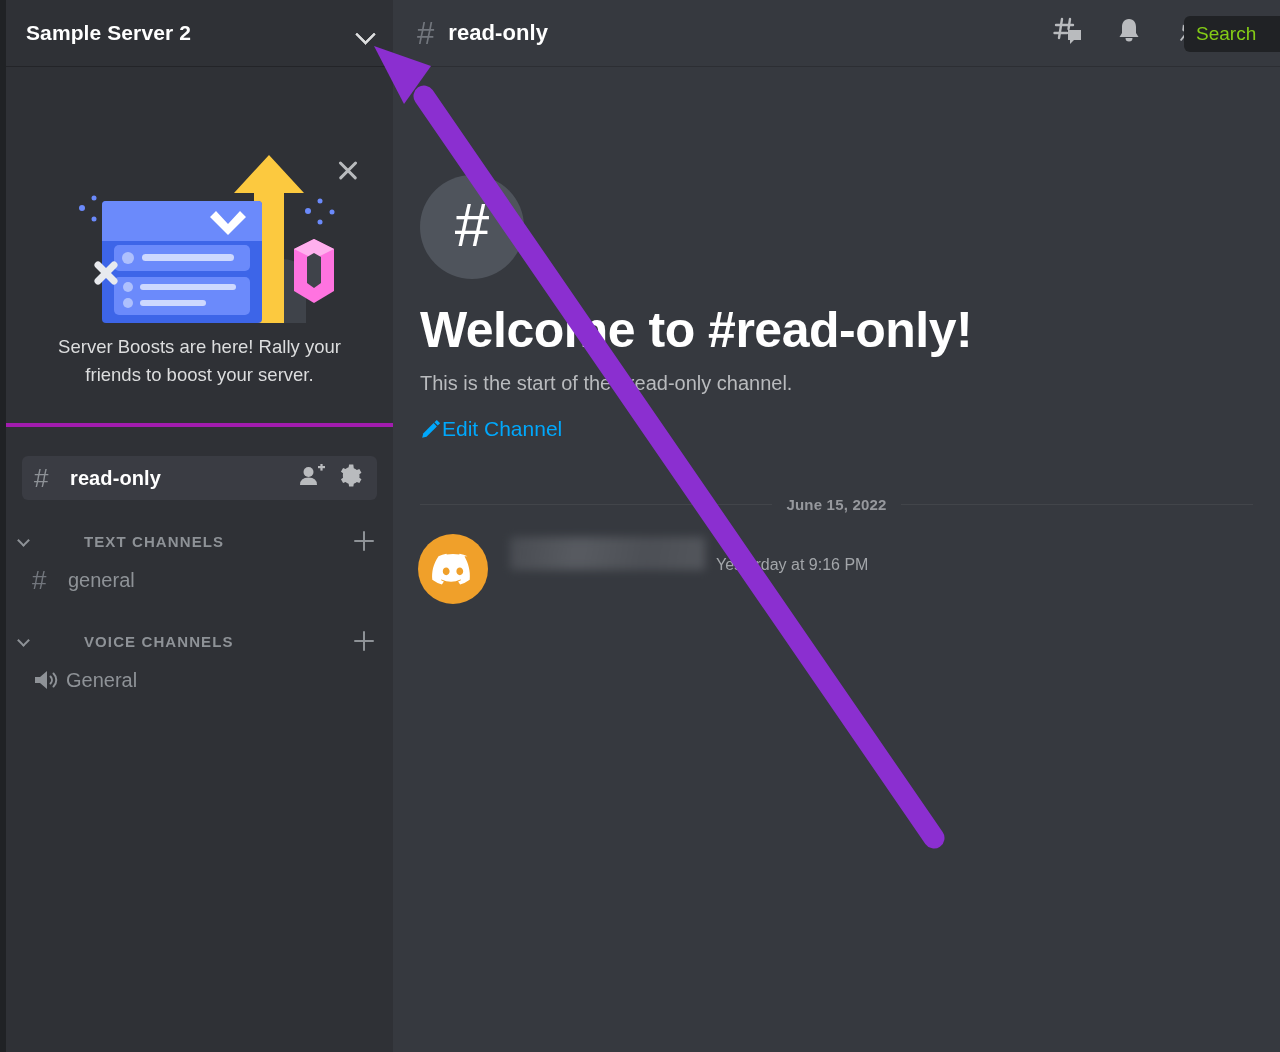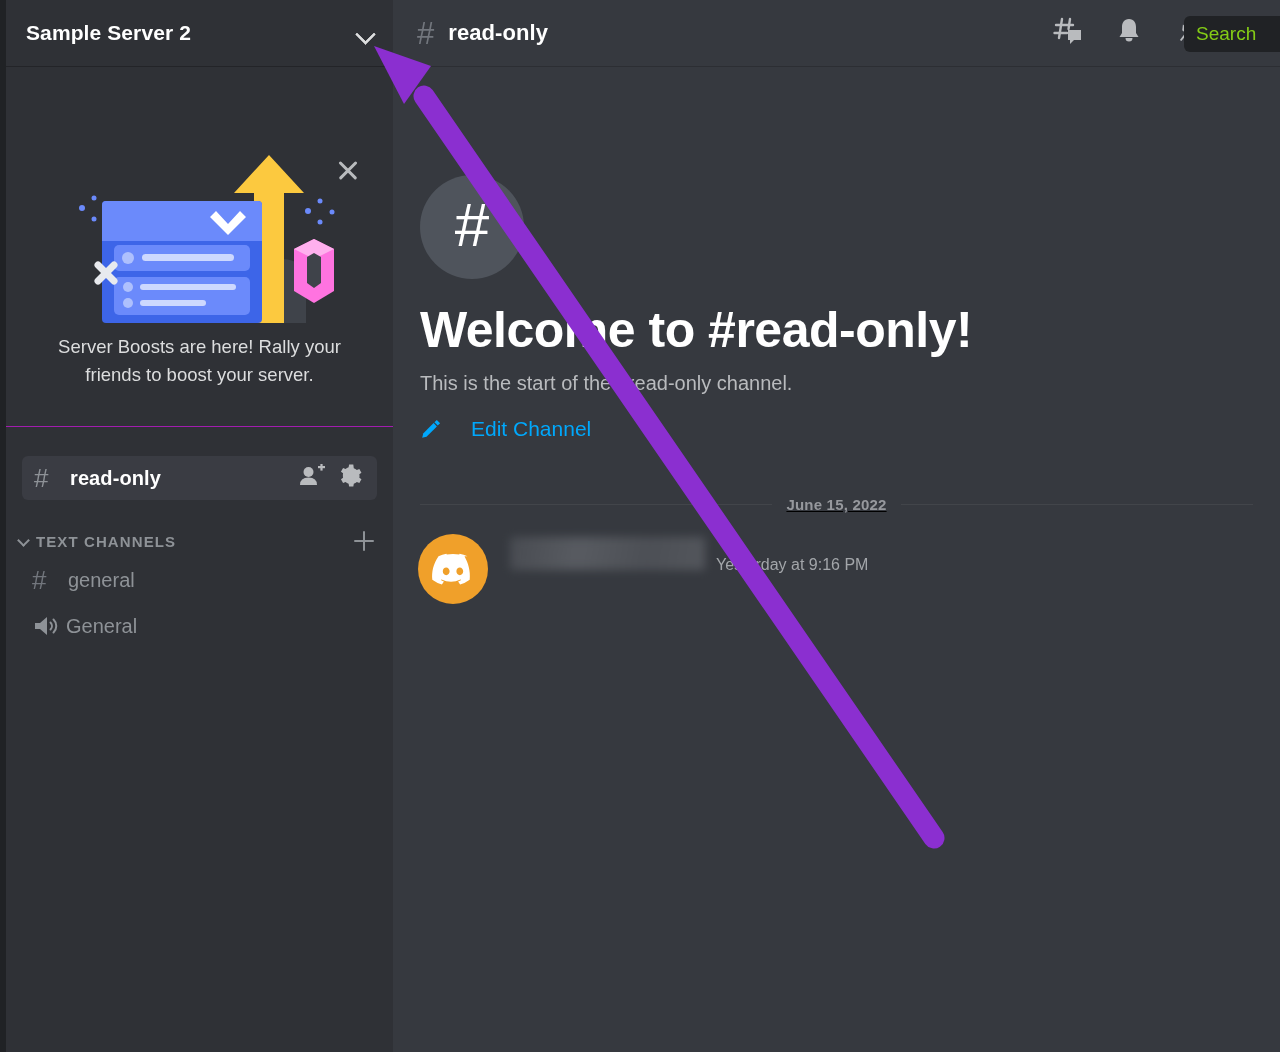--- a/index.html
+++ b/index.html
@@ -71,21 +71,21 @@
     border-bottom: 3px solid #dcddde;
     transform: rotate(45deg);
     border-radius: 1px;
   }
 
   
   .boost-card {
     position: relative;
     height: 360px;
     box-sizing: border-box;
-    border-bottom: 1px solid #a21caf;
+    border-bottom: 4px solid #a21caf;
     padding: 0 32px;
   }
   .boost-close {
     position: absolute;
     right: 32px; top: 90px;
     width: 26px; height: 26px;
     cursor: pointer;
   }
   .boost-close::before, .boost-close::after {
     content: "";
@@ -159,20 +159,21 @@
   }
   .chan-icons { display: flex; align-items: center; gap: 14px; }
 
   .group {
     display: flex;
     align-items: center;
     padding: 0 18px 0 12px;
     height: 26px;
     margin-top: 28px;
     cursor: pointer;
+    gap: 48px;
   }
   .group .gchev {
     width: 12px; height: 12px;
     position: relative;
     margin-right: 6px;
     flex: none;
   }
   .group .gchev::before {
     content: "";
     position: absolute;
@@ -307,35 +308,34 @@
   }
   .wc-sub {
     margin-top: 14px;
     font-size: 20px;
     color: #b9bbbe;
   }
   .wc-edit {
     margin-top: 22px;
     display: inline-flex;
     align-items: center;
-    gap: 29px;
+    gap: 0;
     cursor: pointer;
   }
   .wc-edit span {
     font-size: 21px;
     color: #00a8fc;
   }
 
   
   .date-div {
     margin: 52px 27px 0 27px;
     display: flex;
     align-items: center;
     gap: 14px;
-    text-decoration: underline;
   }
   .date-div .ln { flex: 1; height: 1px; background: #42454a; }
   .date-div .dt {
     font-size: 15px;
     font-weight: bold;
     color: #96989d;
     letter-spacing: 0.2px;
   }
   .msg {
     display: flex;
@@ -468,20 +468,25 @@
       <div class="group">
         <span class="gchev"></span>
         <span class="glabel">TEXT CHANNELS</span>
         <span class="plus"></span>
       </div>
       <div class="chan-row">
         <span class="hash">#</span>
         <span class="cname">general</span>
       </div>
 
+      <div class="group">
+        <span class="gchev"></span>
+        <span class="glabel">VOICE CHANNELS</span>
+        <span class="plus"></span>
+      </div>
       <div class="chan-row">
         <span class="spk">
           <svg width="28" height="24" viewBox="0 0 28 24">
             <path d="M3 9 h5 L15 3 v18 L8 15 H3 Z" fill="#8e9297"></path>
             <path d="M18.5 8.5 a5 5 0 010 7" stroke="#8e9297" stroke-width="2" fill="none" stroke-linecap="round"></path>
             <path d="M21.5 5.5 a9 9 0 010 13" stroke="#8e9297" stroke-width="2" fill="none" stroke-linecap="round"></path>
           </svg>
         </span>
         <span class="cname">General</span>
       </div>

